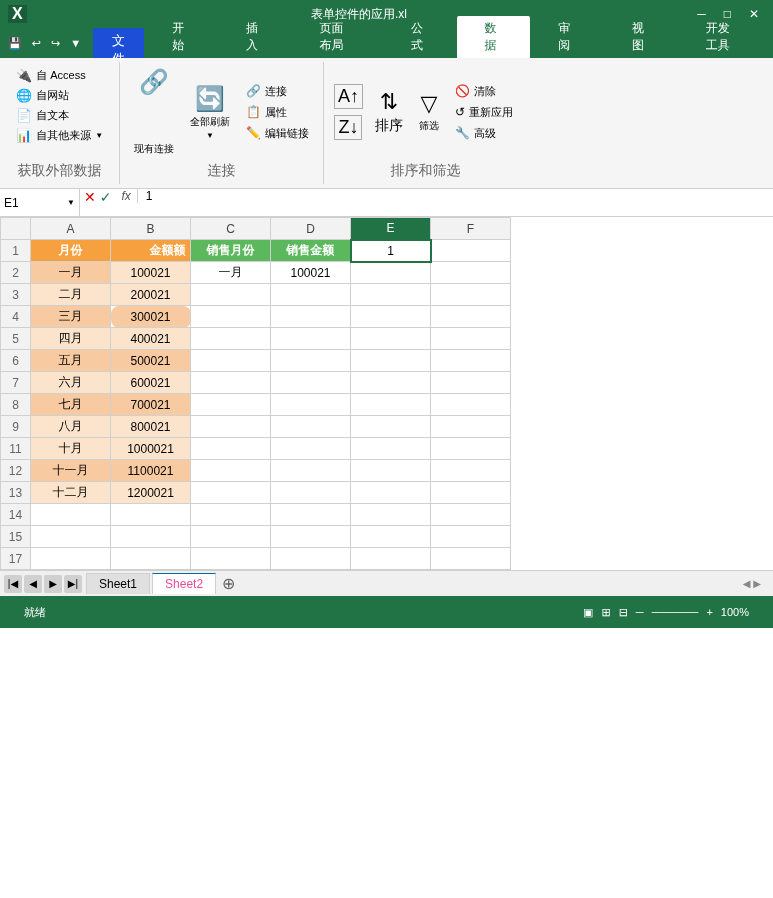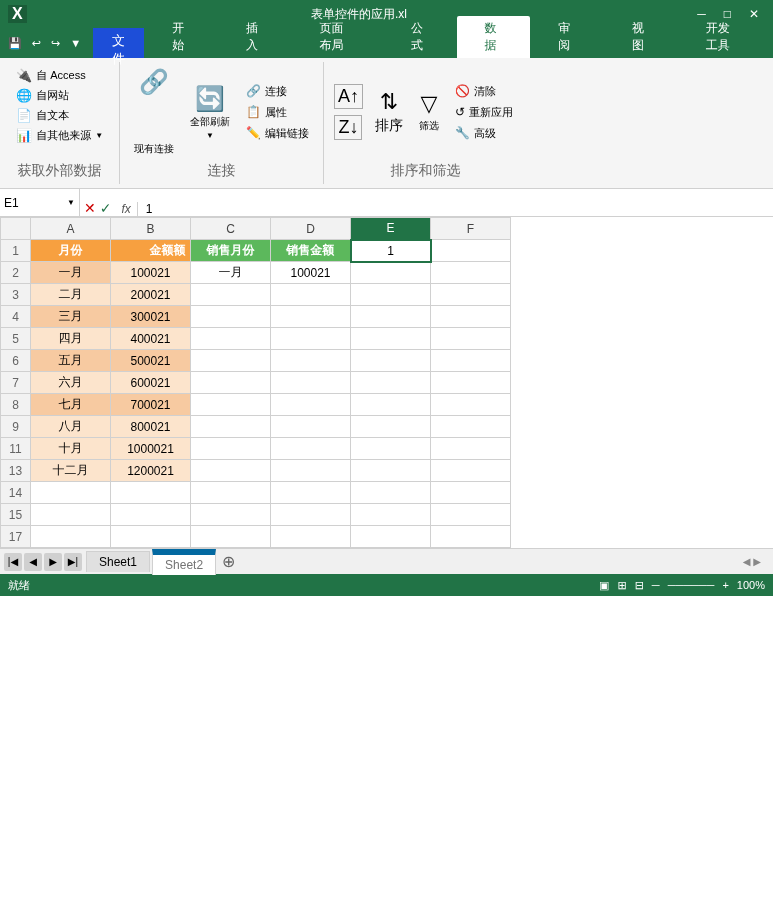--- a/index.html
+++ b/index.html
@@ -112,21 +112,21 @@
     }
 
     
     .group-getdata { min-width: 120px; }
     .group-connect { min-width: 110px; }
     .group-sortfilter { min-width: 150px; }
 
     
     .formula-bar {
       display: flex;
-      align-items: flex-end;
+      align-items: flex-start;
       border-bottom: 1px solid #d0d0d0;
       height: 28px;
       background: #fff;
     }
     .name-box {
       width: 80px;
       border-right: 1px solid #d0d0d0;
       padding: 0 4px;
       font-size: 12px;
       display: flex;
@@ -238,40 +238,40 @@
       padding: 3px 12px;
       cursor: pointer;
       font-size: 12px;
       border: 1px solid #d0d0d0;
       border-bottom: none;
       background: #e0e0e0;
       margin-right: 2px;
     }
     .sheet-tab.active {
       background: #fff;
-      border-top: 6px solid #0369a1;
-      color: #737373;
+      border-top: 1px solid #0369a1;
+      color: #ec4899;
     }
     .add-sheet-btn {
       background: transparent;
       border: none;
       cursor: pointer;
       font-size: 16px;
       color: #666;
       padding: 0 4px;
     }
 
     
     .status-bar {
       background: #217346;
       color: white;
-      height: 22px;
-      display: flex;
-      align-items: center;
-      padding: 0 8px;
+      height: 32px;
+      display: flex;
+      align-items: center;
+      padding: 0 24px;
       font-size: 11px;
       justify-content: space-between;
     }
 
     .file-btn {
       background: #1d4ed8;
       color: white;
       font-size: 13px;
       font-weight: normal;
       padding: 4px 16px;
@@ -472,21 +472,21 @@
             <td class="cell" style="background: rgb(252, 228, 204);">二月</td>
             <td class="cell" style="background: rgb(252, 228, 204);">200021</td>
             <td class="cell"></td>
             <td class="cell"></td>
             <td class="cell"></td>
             <td class="cell"></td>
           </tr>
           <tr>
             <th class="row-header">4</th>
             <td class="cell" style="background: rgb(247, 202, 161);">三月</td>
-            <td class="cell" style="background: rgb(247, 202, 161);">300021</td>
+            <td class="cell" style="background: rgb(247, 202, 161); border-radius: 8px;">300021</td>
             <td class="cell"></td>
             <td class="cell"></td>
             <td class="cell"></td>
             <td class="cell"></td>
           </tr>
           <tr>
             <th class="row-header">5</th>
             <td class="cell" style="background: rgb(252, 228, 204);">四月</td>
             <td class="cell" style="background: rgb(252, 228, 204);">400021</td>
             <td class="cell"></td>
@@ -527,20 +527,29 @@
             <td class="cell" style="background: rgb(252, 228, 204); margin-left: 12px;">800021</td>
             <td class="cell"></td>
             <td class="cell"></td>
             <td class="cell"></td>
             <td class="cell"></td>
           </tr>
           <tr>
             <th class="row-header">11</th>
             <td class="cell" style="background: rgb(252, 228, 204);">十月</td>
             <td class="cell" style="background: rgb(252, 228, 204);">1000021</td>
+            <td class="cell"></td>
+            <td class="cell"></td>
+            <td class="cell"></td>
+            <td class="cell"></td>
+          </tr>
+          <tr>
+            <th class="row-header">12</th>
+            <td class="cell" style="background: rgb(247, 202, 161);">十一月</td>
+            <td class="cell" style="background: rgb(247, 202, 161);">1100021</td>
             <td class="cell"></td>
             <td class="cell"></td>
             <td class="cell"></td>
             <td class="cell"></td>
           </tr>
           <tr>
             <th class="row-header">13</th>
             <td class="cell" style="background: rgb(252, 228, 204);">十二月</td>
             <td class="cell" style="background: rgb(252, 228, 204);">1200021</td>
             <td class="cell"></td>

